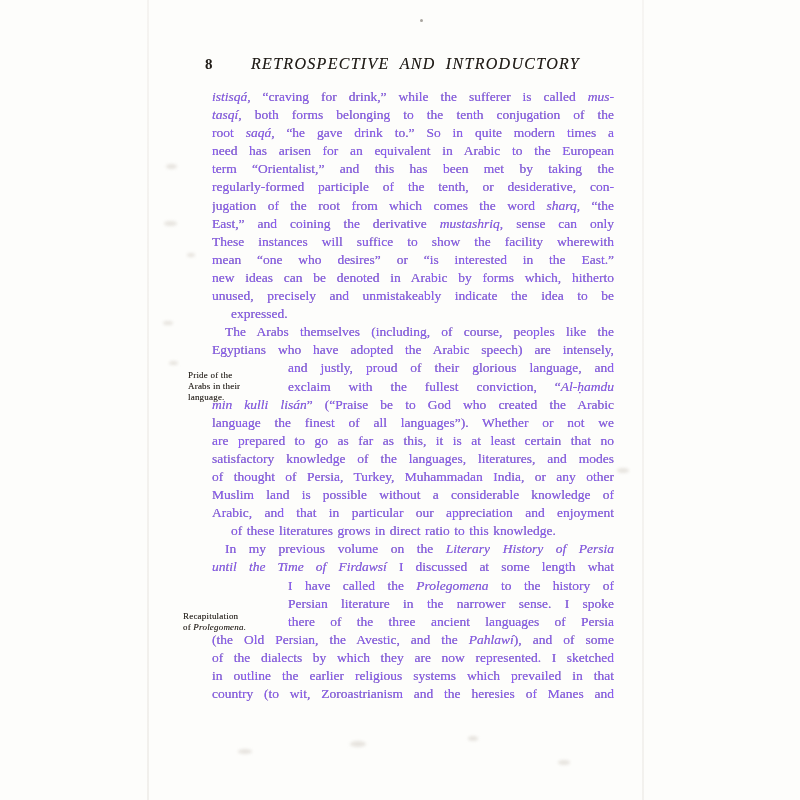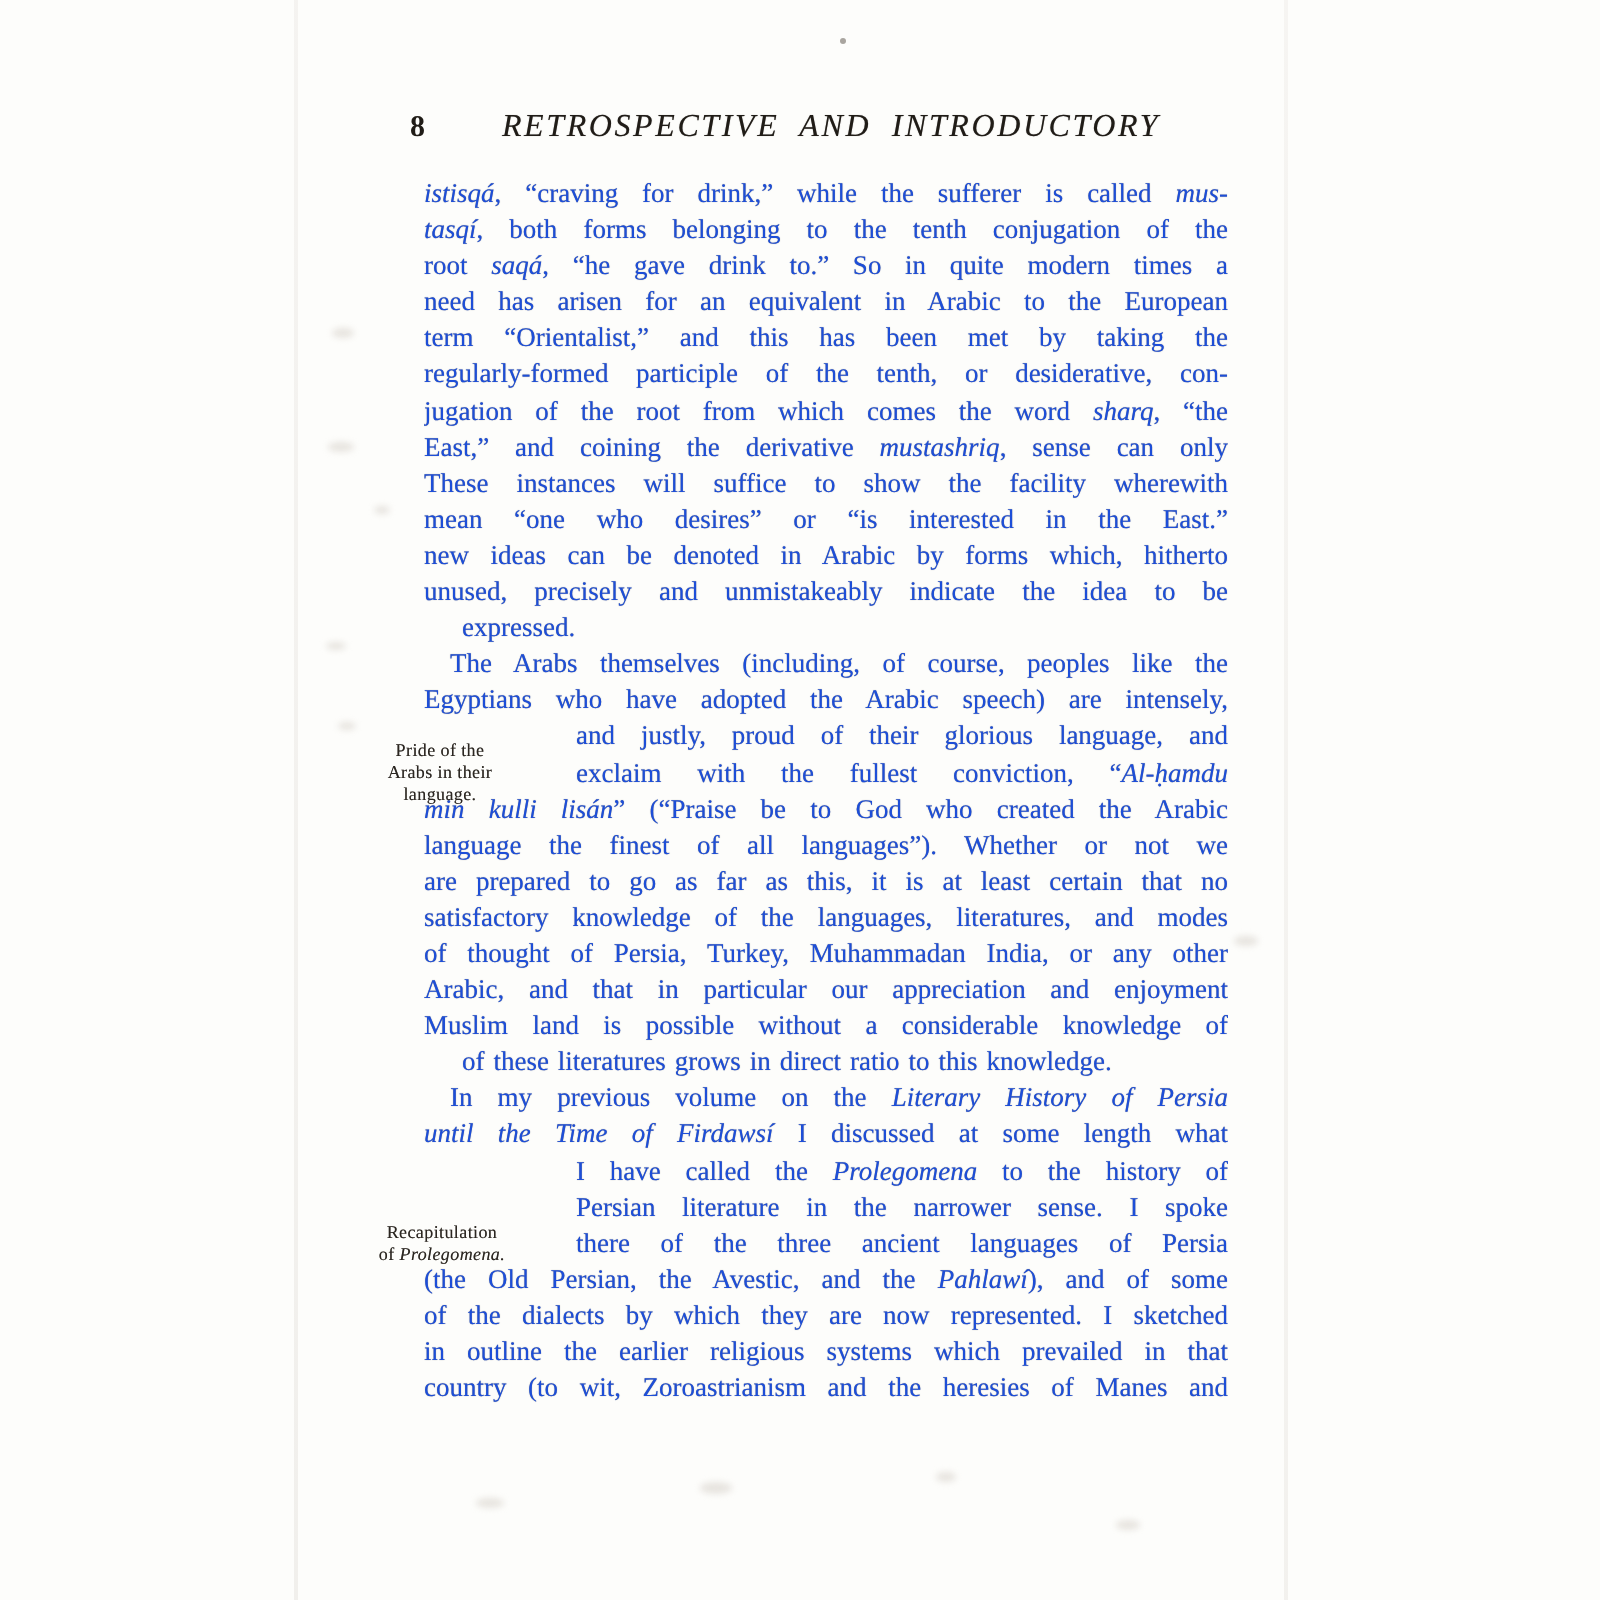--- a/index.html
+++ b/index.html
@@ -46,38 +46,38 @@
     font-style:italic; font-size:16px; font-weight:500;
     letter-spacing:1.3px; word-spacing:5px;
     padding-left:14px;
     white-space:nowrap;
     text-shadow:0 0 .4px rgba(32,28,23,.5);
   }
 
   .textblock {
     position:absolute; left:212px; top:88px; width:402px;
     font-size:13.5px; line-height:18.1px;
-    color:#1d4ed8;
+    color:#8b5cf6;
     word-spacing:1.1px;
     text-shadow:0 0 .45px rgba(35,30,25,.55);
   }
   .bodyline {
     text-align:justify;
     height:18.1px; overflow:hidden;
     white-space:normal;
   }
   .bodyline::after { content:""; display:inline-block; width:100%; height:0; }
   .bodyline.no-just { text-align:left;margin-left:19px; }
   .bodyline.no-just::after { content:none; }
   .bodyline.para-first { text-indent:13px; }
   .bodyline.indented { margin-left:76px; }
   .bodyline em { font-style:italic; }
 
   .margin-note {
-    position:absolute; text-align:center;
+    position:absolute; 
     font-size:9px; line-height:10.8px;
     color:#2b2621; letter-spacing:.2px;
     text-shadow:0 0 .3px rgba(40,35,30,.5);
   }
   .note-pride { left:188px; top:370px; width:64px; }
   .note-recap { left:183px; top:611px; width:76px; }
   .margin-note em { font-style:italic; }
 </style>
 </head>
 <body>
@@ -120,22 +120,22 @@
       <div class="bodyline no-just"><span>expressed.</span></div>
       <div class="bodyline para-first"><span>The Arabs themselves (including, of course, peoples like the</span></div>
       <div class="bodyline"><span>Egyptians who have adopted the Arabic speech) are intensely,</span></div>
       <div class="bodyline indented"><span>and justly, proud of their glorious language, and</span></div>
       <div class="bodyline indented"><span>exclaim with the fullest conviction, “</span><em>Al-ḥamdu</em></div>
       <div class="bodyline"><em>min kulli lisán</em><span>” (“Praise be to God who created the Arabic</span></div>
       <div class="bodyline"><span>language the finest of all languages”). Whether or not we</span></div>
       <div class="bodyline"><span>are prepared to go as far as this, it is at least certain that no</span></div>
       <div class="bodyline"><span>satisfactory knowledge of the languages, literatures, and modes</span></div>
       <div class="bodyline"><span>of thought of Persia, Turkey, Muhammadan India, or any other</span></div>
+      <div class="bodyline"><span>Muslim land is possible without a considerable knowledge of</span></div>
       <div class="bodyline"><span>Arabic, and that in particular our appreciation and enjoyment</span></div>
-      <div class="bodyline"><span>Muslim land is possible without a considerable knowledge of</span></div>
       <div class="bodyline no-just"><span>of these literatures grows in direct ratio to this knowledge.</span></div>
       <div class="bodyline para-first"><span>In my previous volume on the </span><em>Literary History of Persia</em></div>
       <div class="bodyline"><em>until the Time of Firdawsí</em><span> I discussed at some length what</span></div>
       <div class="bodyline indented"><span>I have called the </span><em>Prolegomena</em><span> to the history of</span></div>
       <div class="bodyline indented"><span>Persian literature in the narrower sense. I spoke</span></div>
       <div class="bodyline indented"><span>there of the three ancient languages of Persia</span></div>
       <div class="bodyline"><span>(the Old Persian, the Avestic, and the </span><em>Pahlawí</em><span>), and of some</span></div>
       <div class="bodyline"><span>of the dialects by which they are now represented. I sketched</span></div>
       <div class="bodyline"><span>in outline the earlier religious systems which prevailed in that</span></div>
       <div class="bodyline"><span>country (to wit, Zoroastrianism and the heresies of Manes and</span></div>

